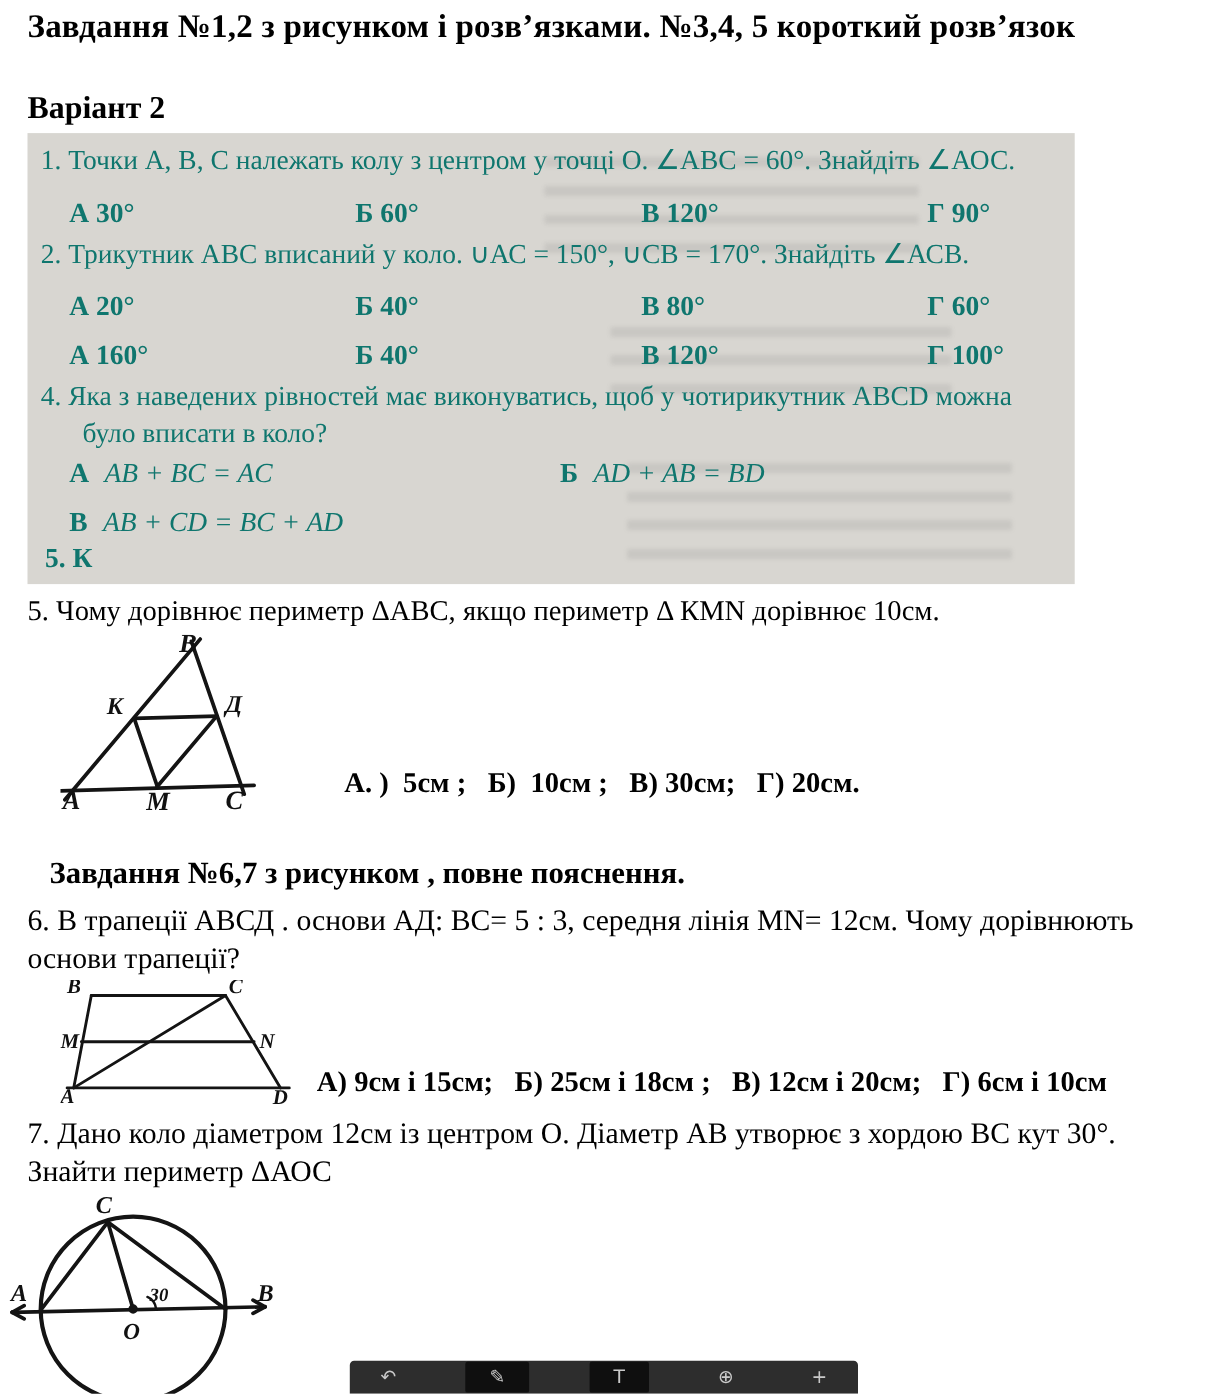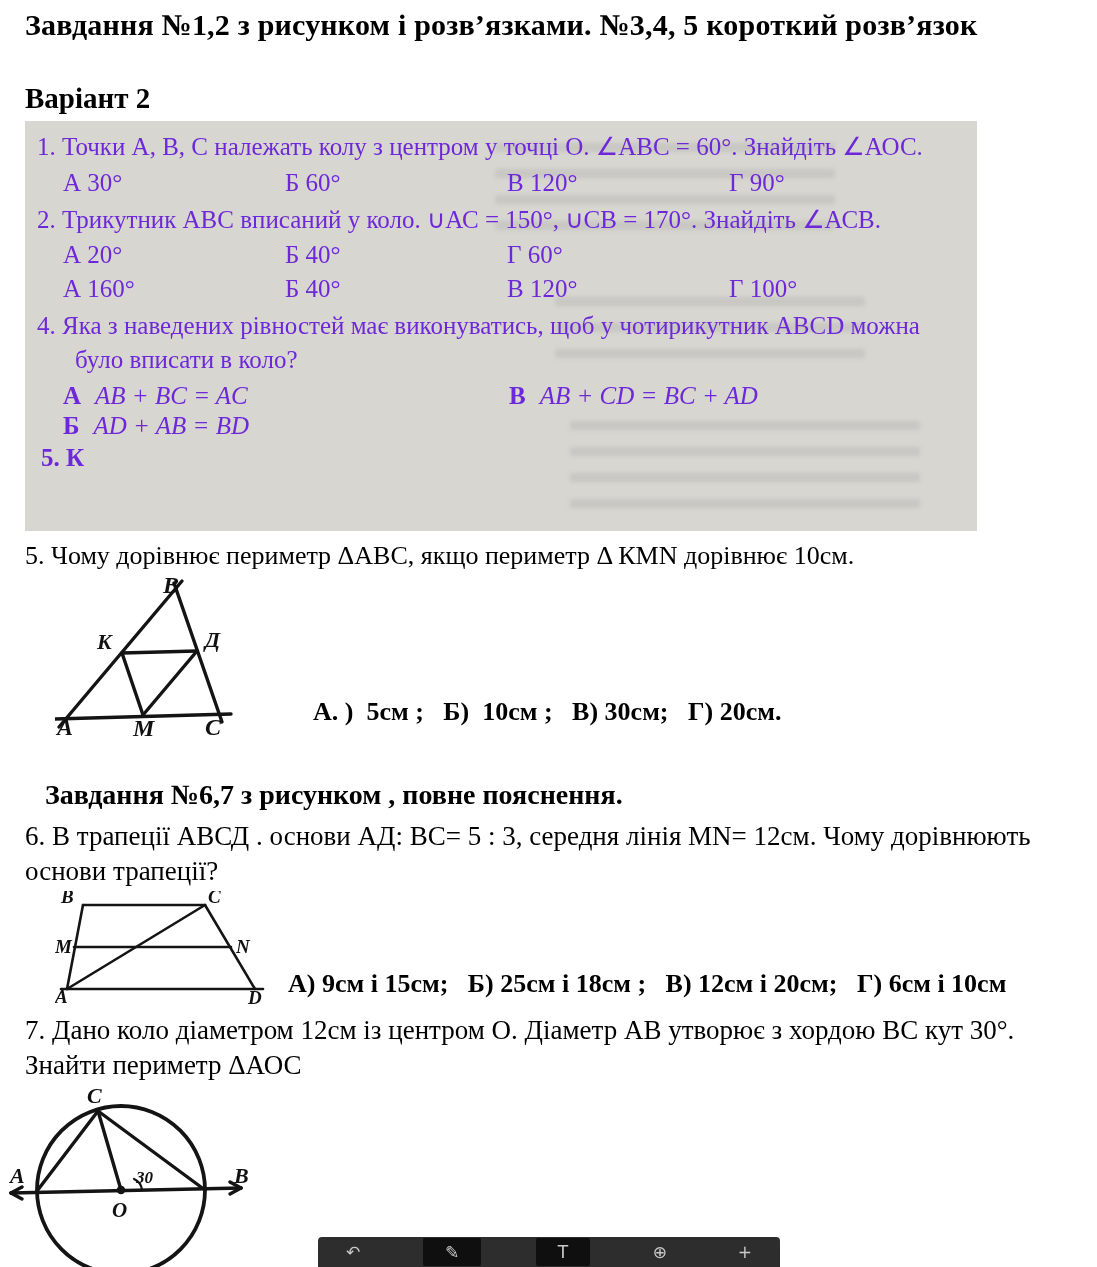--- a/index.html
+++ b/index.html
@@ -23,21 +23,21 @@
   }
   
   .scan {
     position: relative;
     margin-left: 25px;
     width: 952px;
     height: 410px;
     background: #d8d6d1;
     padding: 6px 14px 0 12px;
     font-size: 25px;
-    color: #6d28d9;
+    color: #0f766e;
     overflow: hidden;
   }
   .scan .artifact {
     position: absolute;
     background: repeating-linear-gradient(180deg, rgba(105,105,105,0.25) 0 9px, rgba(0,0,0,0) 9px 26px);
     filter: blur(2px);
     opacity: 0.55;
     z-index: 0;
     pointer-events: none;
   }
@@ -47,30 +47,31 @@
   .sproblem {
     position: relative; z-index: 1;
     line-height: 1.34;
     padding-left: 38px; text-indent: -38px;
     margin: 3px 0 2px 0;
   }
   .opts {
     position: relative; z-index: 1;
     display: flex;
     padding-left: 26px;
-    margin: 5px 0 6px 0;
-    font-weight: normal;
+    margin: 17px 0 6px 0;
+    font-weight: bold;
+    gap: 38px;
   }
   .opts .opt { width: 222px; white-space: pre; }
   .opts .opt:last-child { width: auto; }
   .opts2 {
     position: relative; z-index: 1;
     display: grid;
     grid-template-columns: 446px auto;
-    row-gap: 2px;
+    row-gap: 17px;
     padding-left: 26px;
     margin: 6px 0 4px 0;
     font-style: italic;
   }
   .opts2 .optkey { font-style: normal; font-weight: bold; margin-right: 14px; }
   .cutline {
     position: relative; z-index: 1;
     padding-left: 4px;
     font-weight: bold;
   }
@@ -147,35 +148,36 @@
     <span class="opt"><span>А</span> <span>30°</span></span>
     <span class="opt"><span>Б</span> <span>60°</span></span>
     <span class="opt"><span>В</span> <span>120°</span></span>
     <span class="opt"><span>Г</span> <span>90°</span></span>
   </div>
 
   <div class="sproblem">2. Трикутник АВС вписаний у коло. ∪АС = 150°,  ∪СВ = 170°.  Знайдіть ∠АСВ.</div>
   <div class="opts">
     <span class="opt"><span>А</span> <span>20°</span></span>
     <span class="opt"><span>Б</span> <span>40°</span></span>
+    <span class="opt"><span>В</span> <span>80°</span></span>
     <span class="opt"><span>Г</span> <span>60°</span></span>
   </div>
 
   <div class="opts">
     <span class="opt"><span>А</span> <span>160°</span></span>
     <span class="opt"><span>Б</span> <span>40°</span></span>
     <span class="opt"><span>В</span> <span>120°</span></span>
     <span class="opt"><span>Г</span> <span>100°</span></span>
   </div>
 
   <div class="sproblem">4. Яка з наведених рівностей має виконуватись, щоб у чотирикутник ABCD можна було вписати в коло?</div>
   <div class="opts2">
     <span><span class="optkey">А</span><span>AB + BC = AC</span></span>
+    <span><span class="optkey">Б</span><span>AD + AB = BD</span></span>
     <span><span class="optkey">В</span><span>AB + CD = BC + AD</span></span>
-    <span><span class="optkey">Б</span><span>AD + AB = BD</span></span>
   </div>
 
   <div class="cutline">5. К</div>
 </div>
 
 <div class="ptext">5. Чому дорівнює периметр ΔАВС, якщо периметр Δ КМN дорівнює 10см.</div>
 
 <div class="figrow">
   <svg class="fig5" width="200" height="160" viewBox="0 0 200 160">
     <g stroke="#141414" stroke-width="3.4" stroke-linecap="round" fill="none">

